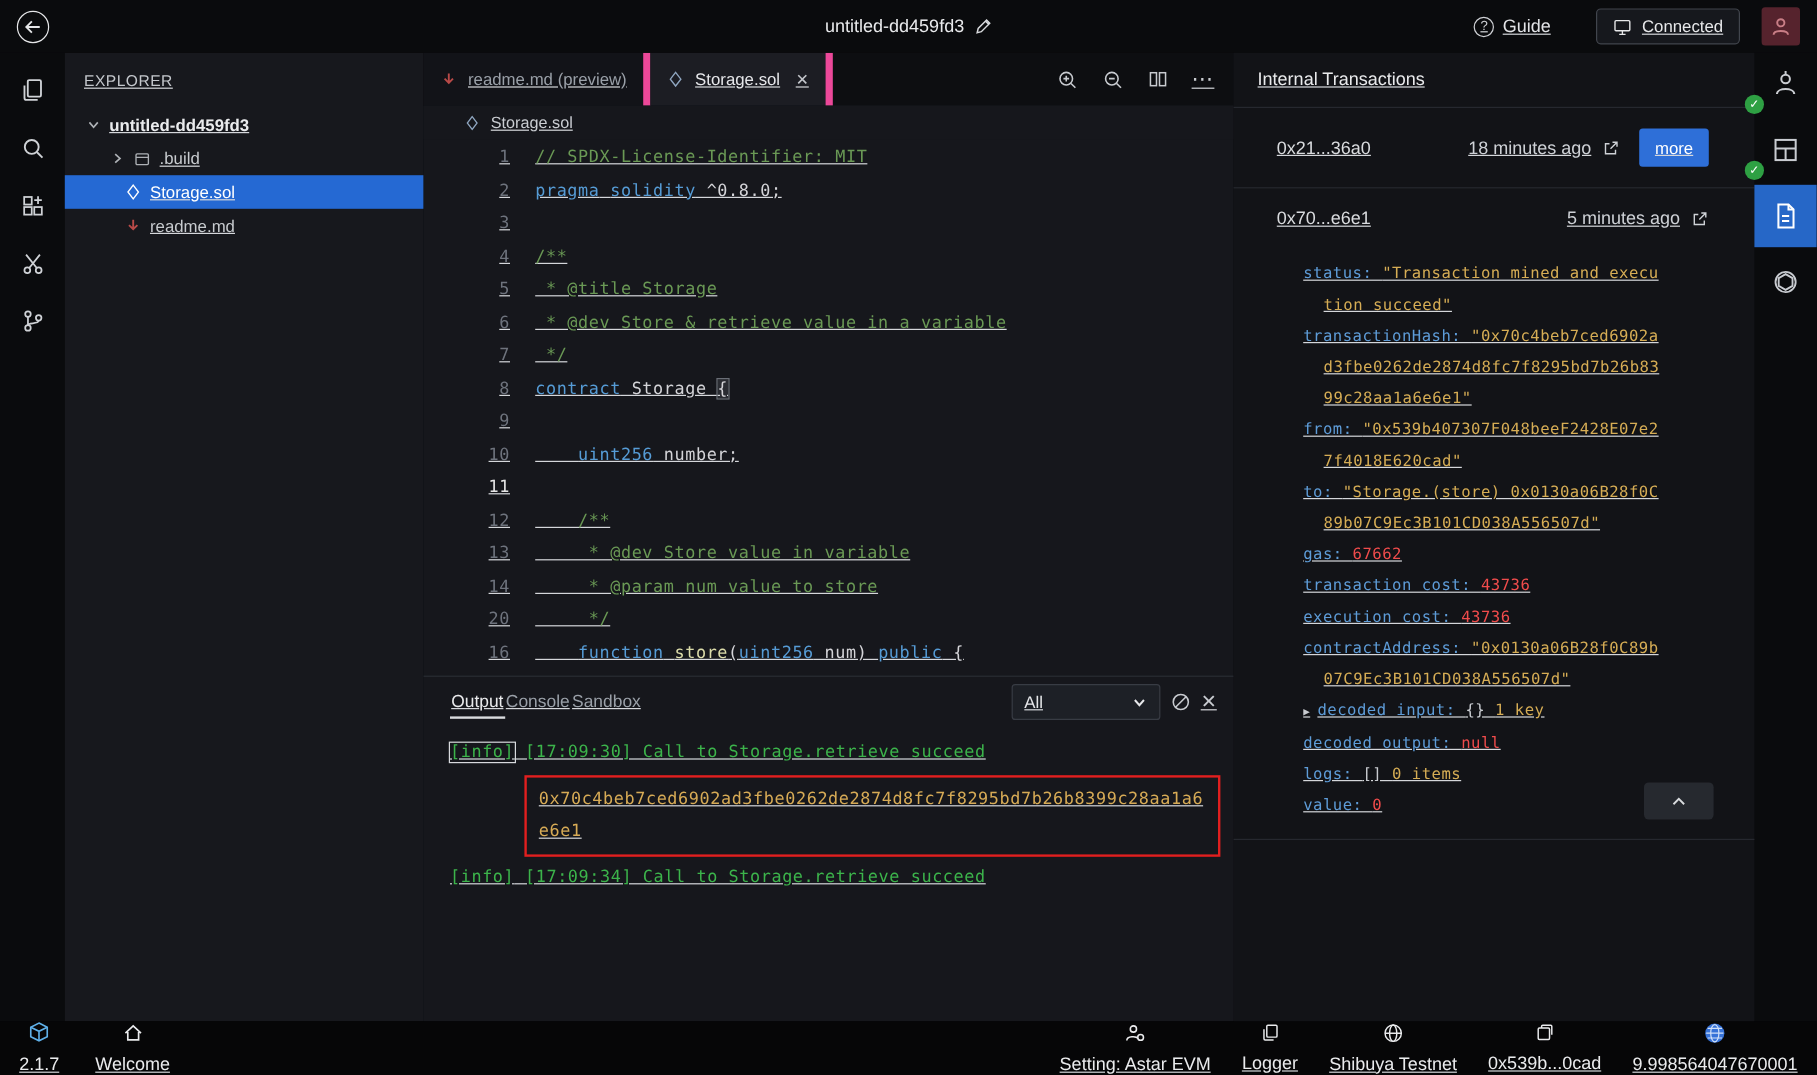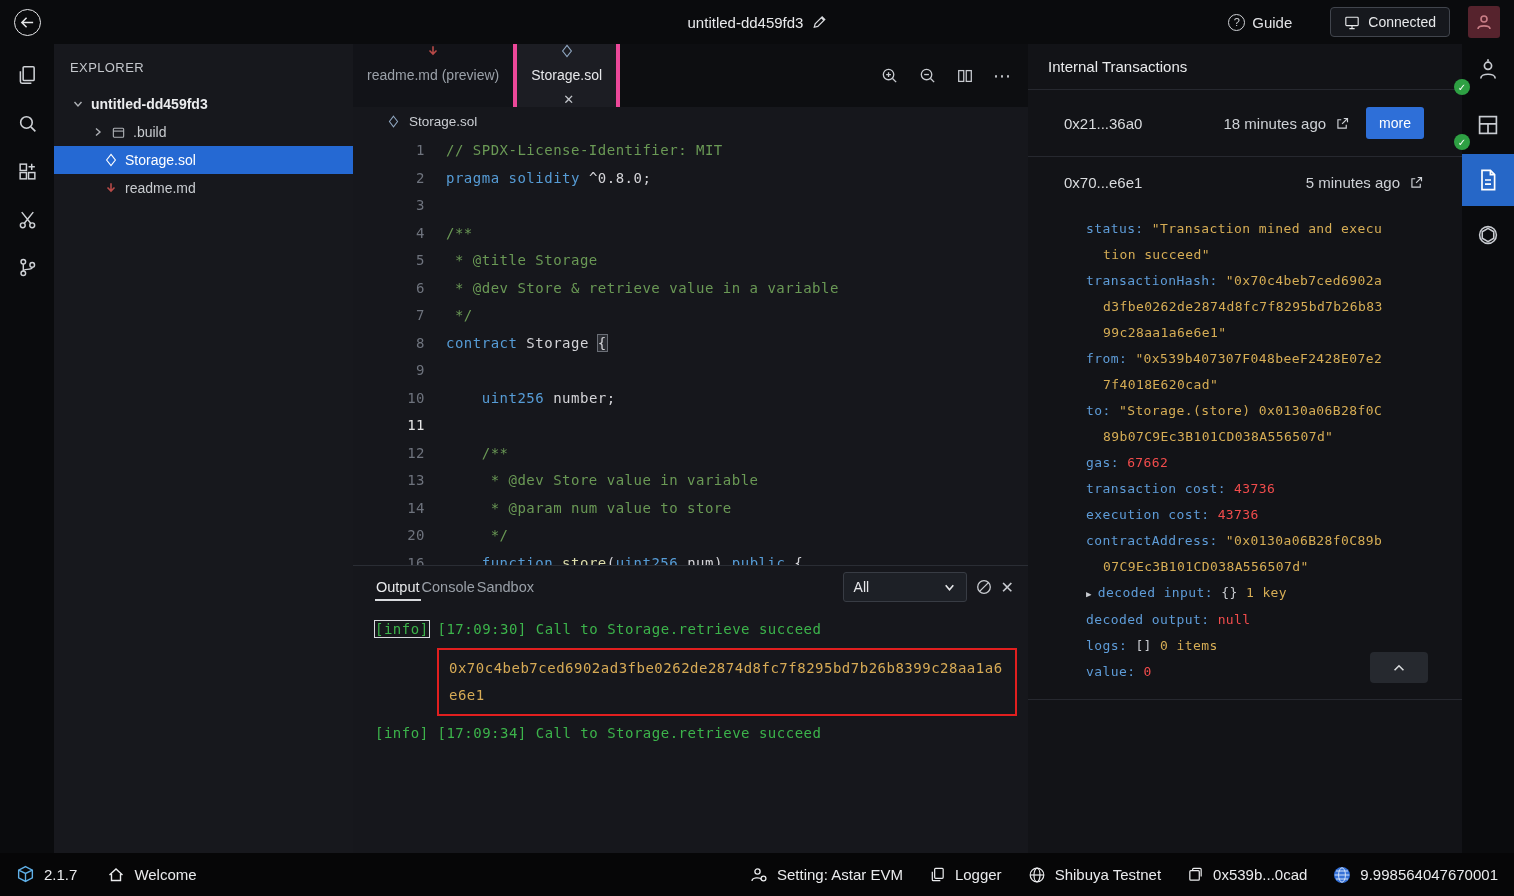--- a/index.html
+++ b/index.html
@@ -1,18 +1,18 @@
 <!DOCTYPE html>
 <html><head>
 <meta charset="utf-8">
 <style>
   * { margin:0; padding:0; box-sizing:border-box; }
   html,body { width:1514px; height:896px; overflow:hidden; background:#0a0b0d; }
   body { font-family:"Liberation Sans", sans-serif; color:#d5d7db; }
-  .app { width:1514px; height:896px; display:flex; flex-direction:column; }
+  .app { width:1514px; height:896px; display:flex; flex-direction:column;text-decoration:underline; }
 
   
   .topbar { flex:0 0 44px; background:#0a0b0d; display:flex; align-items:center; padding:0 14px; position:relative; }
   .back-btn { width:27px; height:27px; border-radius:50%; border:1.6px solid #e6e7e9; background:transparent; color:#e6e7e9; display:flex; align-items:center; justify-content:center; cursor:pointer; }
   .title-wrap { position:absolute; left:50%; transform:translateX(-50%); display:flex; align-items:center; gap:9px; font-size:15px; color:#e9eaec; }
   .topbar-right { margin-left:auto; display:flex; align-items:center; gap:18px; }
   .guide { display:flex; align-items:center; gap:7px; font-size:15px; color:#e2e3e6; cursor:pointer; }
   .help-circ { width:17px; height:17px; border:1.4px solid #cfd1d5; border-radius:50%; font-size:11px; display:flex; align-items:center; justify-content:center; color:#cfd1d5; }
   .connected-btn { display:flex; align-items:center; gap:8px; background:#16181d; border:1px solid #41454d; color:#e8e9eb; font-size:14px; padding:6px 13px; border-radius:4px; cursor:pointer;margin-left:20px; }
   .avatar { width:32px; height:32px; background:#56232d; border-radius:3px; display:flex; align-items:center; justify-content:center; color:#c97e86; cursor:pointer; }
@@ -30,21 +30,21 @@
   .tree-root { padding-left:18px; font-weight:bold; color:#eaebed; }
   .tree-build { padding-left:38px; }
   .tree-file { padding-left:50px; }
   .tree-row.selected { background:#2569d3; color:#ffffff; }
   .tree-row.selected .fileicon { color:#ffffff; }
   .fileicon { display:flex; }
 
   
   .editor-col { width:675px; display:flex; flex-direction:column; background:#16171c; min-width:0; }
   .tabbar { flex:0 0 44px; background:#0d0e11; display:flex; align-items:stretch; }
-  .tab { display:flex; align-items:center; gap:9px; padding:0 14px; font-size:14px; color:#9aa0a8; background:#121318; border-right:4px solid #ec4899; cursor:pointer; white-space:nowrap;flex-direction:column; }
+  .tab { display:flex; align-items:center; gap:9px; padding:0 14px; font-size:14px; color:#9aa0a8; background:#121318; border-right:6px solid #ec4899; cursor:pointer; white-space:nowrap; }
   .tab.active { background:#1c1d23; color:#e6e7ea; }
   .tab-close { color:#c3c6cb; font-size:13px; margin-left:4px; cursor:pointer; }
   .tab-actions { margin-left:auto; display:flex; align-items:center; gap:19px; padding-right:16px; color:#c8cbd0; }
   .tab-actions .icon { cursor:pointer; display:flex; }
   .breadcrumb { flex:0 0 28px; display:flex; align-items:center; gap:9px; padding-left:34px; font-size:13.5px; color:#cacdd2; background:#16171c; }
 
   .code-area { flex:1; overflow:hidden; font-family:"DejaVu Sans Mono", monospace; font-size:14px; letter-spacing:.5px; line-height:27.5px; padding-top:2px; }
   .code-line { display:flex; height:27.5px; }
   .line-num { flex:0 0 72px; text-align:right; color:#6e737d; margin-right:21px; }
   .line-num.current { color:#e5e5e5; }
@@ -87,21 +87,21 @@
   .scroll-top { position:absolute; right:34px; top:608px; width:58px; height:31px; background:#26292f; border:none; border-radius:4px; color:#d9dbde; display:flex; align-items:center; justify-content:center; cursor:pointer; }
 
   
   .right-strip { width:52px; background:#0a0b0d; display:flex; flex-direction:column; align-items:center; gap:3px; }
   .strip-btn { width:52px; height:52px; background:none; border:none; color:#c9ccd1; display:flex; align-items:center; justify-content:center; position:relative; cursor:pointer; }
   .strip-btn.active { background:#2667c7; color:#ffffff; }
   .badge { position:absolute; left:-8px; bottom:1px; width:16px; height:16px; border-radius:50%; background:#2ea043; color:#fff; font-size:10px; display:flex; align-items:center; justify-content:center; }
 
   
   .statusbar { flex:0 0 43px; background:#060607; display:flex; align-items:center; padding:0 16px; gap:30px; font-size:15px; color:#eaebed; }
-  .sb-item { display:flex; align-items:center; gap:9px; white-space:nowrap; }
+  .sb-item { display:flex; align-items:center; gap:9px; white-space:nowrap;flex-direction:column; }
   .sb-right { margin-left:auto; display:flex; align-items:center; gap:26px; }
   .icon { display:inline-flex; }
   svg { display:block; }
 </style>
 </head>
 <body>
 
 <div class="app">
 
   <header class="topbar">

